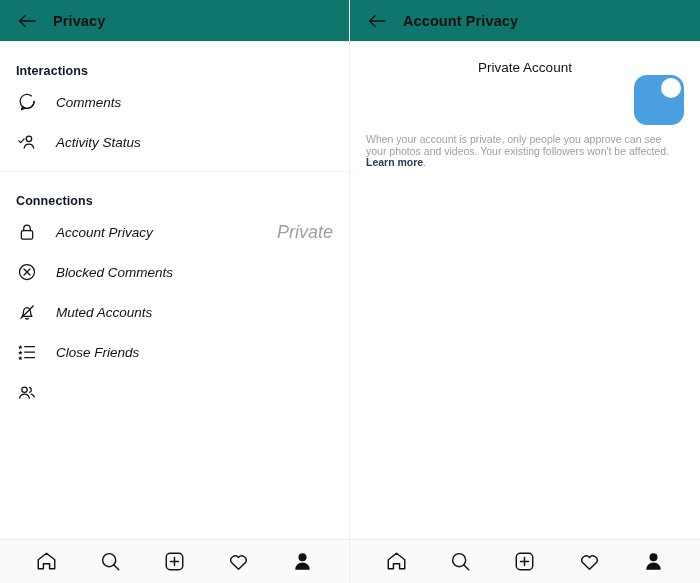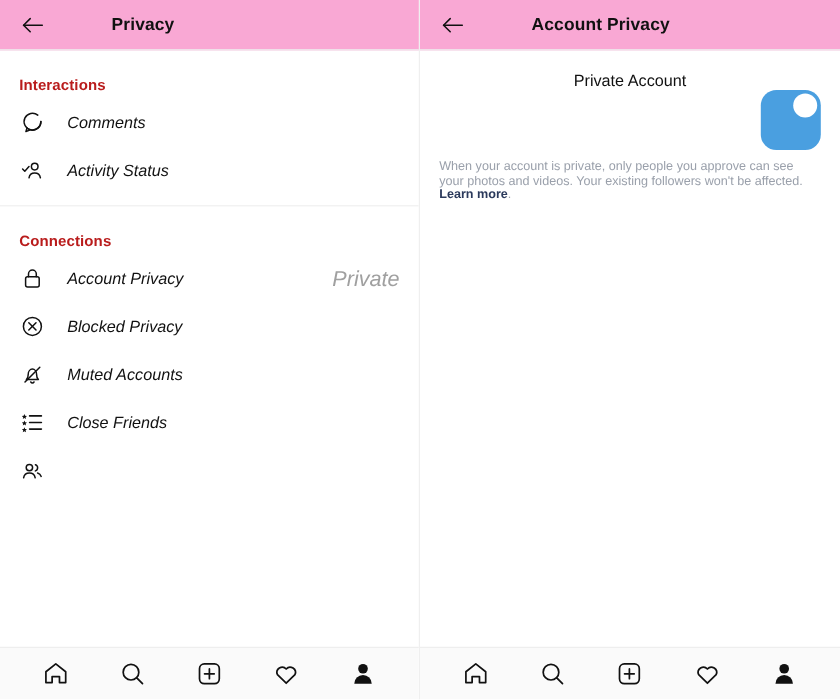--- a/index.html
+++ b/index.html
@@ -22,26 +22,25 @@
     display: flex;
     flex-direction: column;
     position: relative;
   }
   .panel.left { border-right: 1px solid #efefef; }
 
   
   .header {
     height: 42px;
     min-height: 42px;
-    background: #f9a8d4;
+    background: #0f766e;
     border-bottom: 1px solid #eeeeee;
     display: flex;
     align-items: center;
     padding-left: 13px;
-    gap: 40px;
   }
   .back-btn {
     width: 28px; height: 28px;
     display: flex; align-items: center; justify-content: center;
     cursor: pointer;
   }
   .header-title {
     font-size: 14.5px;
     font-weight: bold;
     color: #111;
@@ -53,21 +52,21 @@
   .body {
     flex: 1;
     overflow: hidden;
     position: relative;
   }
 
   
   .section-label {
     font-size: 12.5px;
     font-weight: bold;
-    color: #b91c1c;
+    color: #0f172a;
     padding: 22px 0 0 16px;
     height: 40px;
     letter-spacing: 0.1px;
   }
 
   .divider {
     height: 1px;
     background: #efefef;
     margin: 9px 0 0 0;
     width: 100%;
@@ -223,21 +222,21 @@
 
 
       <div class="row">
         <span class="ic">
           <svg width="20" height="20" viewBox="0 0 24 24" fill="none" stroke="#111" stroke-width="1.5" stroke-linecap="round">
             <circle cx="12" cy="12" r="9"></circle>
             <line x1="8.4" y1="8.4" x2="15.6" y2="15.6"></line>
             <line x1="15.6" y1="8.4" x2="8.4" y2="15.6"></line>
           </svg>
         </span>
-        <span class="label">Blocked Privacy</span>
+        <span class="label">Blocked Comments</span>
         <span class="value"></span>
       </div>
 
       <div class="row">
         <span class="ic">
           <svg width="20" height="20" viewBox="0 0 24 24" fill="none" stroke="#111" stroke-width="1.5" stroke-linecap="round" stroke-linejoin="round">
             <path d="M6 17.2h12c-1.5-1.4-1.8-2.6-1.8-5.2 0-3-1.9-5.3-4.2-5.3S7.8 9 7.8 12c0 2.6-.3 3.8-1.8 5.2z"></path>
             <path d="M10.4 19.6a1.9 1.9 0 0 0 3.2 0"></path>
             <line x1="4.6" y1="19.6" x2="19.4" y2="4.8"></line>
           </svg>

